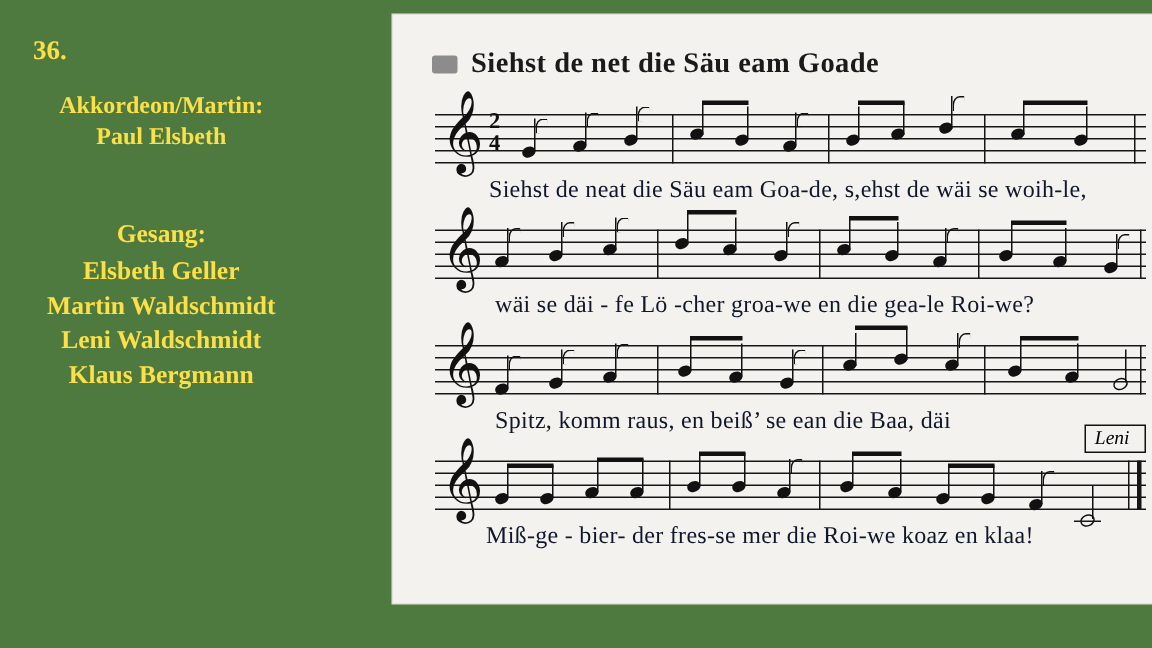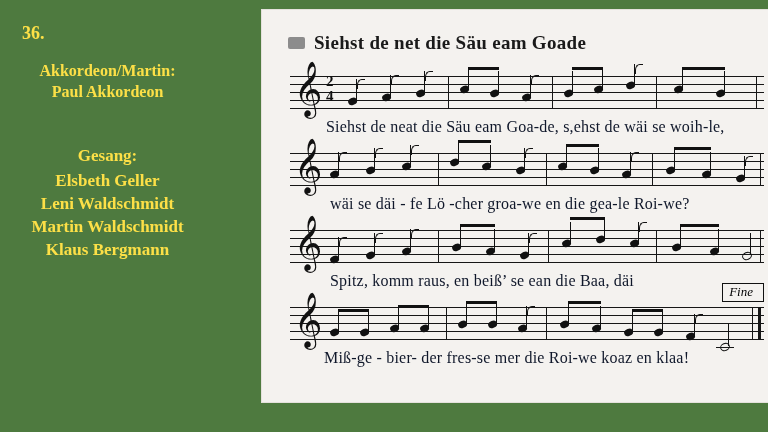--- a/index.html
+++ b/index.html
@@ -210,28 +210,28 @@
 </style>
 </head>
 <body>
 
 <div class="slide">
 
   <div class="credits">
     <div class="num">36.</div>
     <div class="block1">
       <div class="role">Akkordeon/Martin:</div>
-      <div class="name">Paul Akkordeon</div>
+      <div class="name">Paul Elsbeth</div>
     </div>
     <div class="gap"></div>
     <div class="block2">
       <div class="role">Gesang:</div>
       <div class="name">Elsbeth Geller</div>
+      <div class="name">Martin Waldschmidt</div>
       <div class="name">Leni Waldschmidt</div>
-      <div class="name">Martin Waldschmidt</div>
       <div class="name">Klaus Bergmann</div>
     </div>
   </div>
 
   <div class="sheet">
 
     <div class="title-blob"></div>
     <div class="sheet-title">Siehst de net die Säu eam Goade</div>
 
     <div class="system sys1">
@@ -468,18 +468,18 @@
           <div class="stem" style="left:404px; top:7px;"></div>
           <div class="flag" style="left:405px; top:7px;"></div>
 
         <div class="note hollow" style="left:430px; top:36px;"></div>
           <div class="stem" style="left:438px; top:17px;"></div>
         <div class="line" style="position:absolute; left:426px; top:40px; width:18px; height:1px; background:#161616;"></div>
 
         <div class="barline" style="left:462px;"></div>
         <div class="barline thick" style="left:468px;"></div>
       </div>
-      <div class="fine-box">Fine</div>
+      <div class="fine-box">Leni</div>
       <div class="lyric" style="left:34px; top:50px;">Miß-ge - bier- der  fres-se   mer die  Roi-we koaz en        klaa!</div>
     </div>
 
   </div>
 </div>
 
 </body></html>

